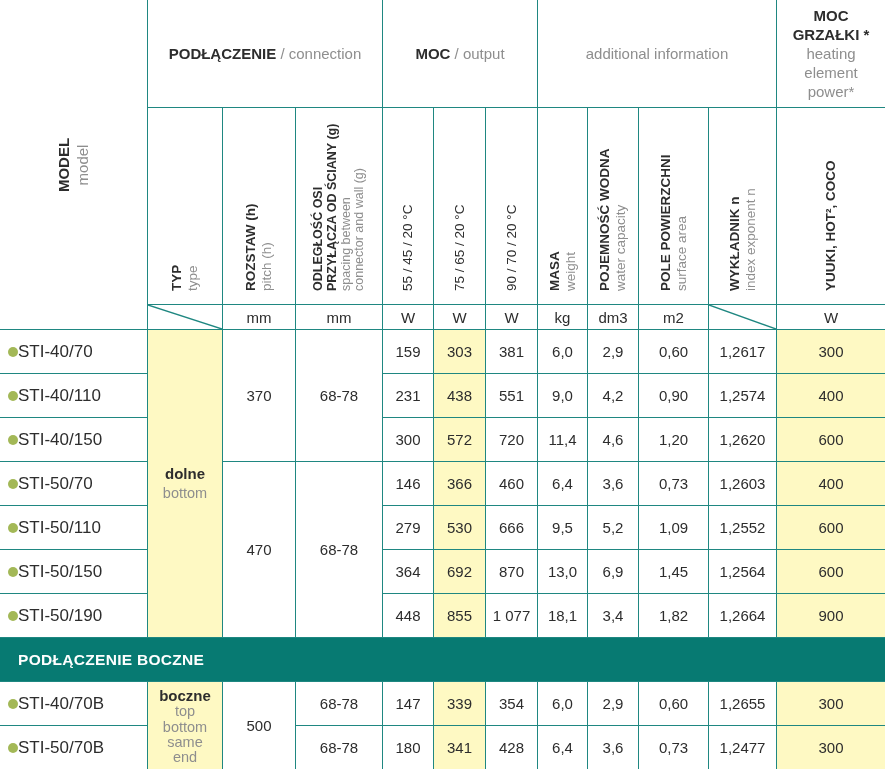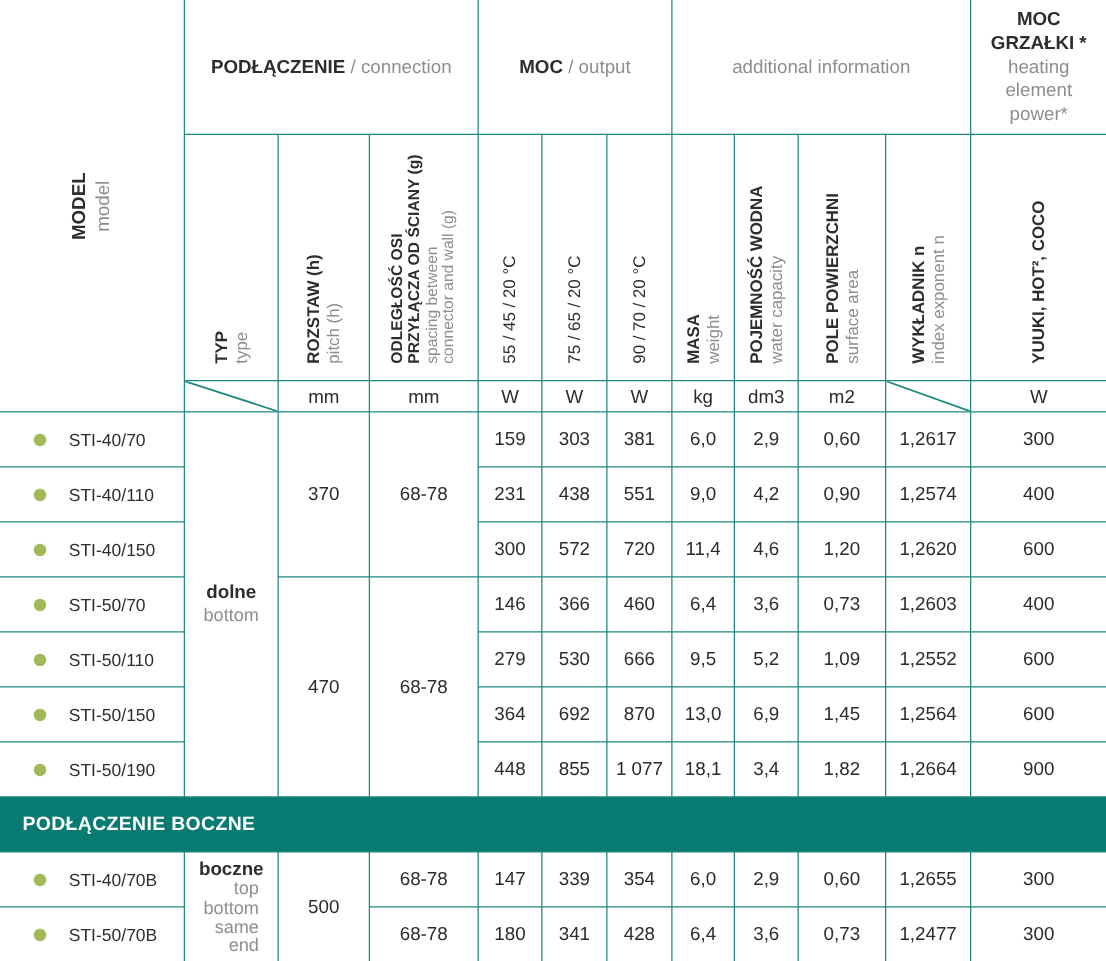--- a/index.html
+++ b/index.html
@@ -9,21 +9,21 @@
     display:grid;
     grid-template-columns:147px 74px 72px 86px 50px 51px 51px 49px 50px 69px 67px 108px;
     grid-template-rows:107px 196px 24px repeat(10,43px);
     gap:1px;
     background:#1f8781;
     font-family:"Liberation Sans", sans-serif;
     color:#2d2d2d;
     overflow:hidden;
   }
   .c{background:#fff;display:flex;align-items:center;justify-content:center;}
-  .shade{background:#ffffff;}
+  .shade{background:#fef9c3;}
   .n{font-size:15px;}
   .pl{color:#2d2d2d;font-weight:700;}
   .en{color:#8e8e8e;font-weight:400;}
   .pre{white-space:pre-line;}
   
   .ghead{flex-direction:column;text-align:center;font-size:15px;line-height:1.28;padding:0 4px;}
   .ghead .inline{display:block;}
   
   .vcell{position:relative;overflow:hidden;}
   .vtext{
@@ -32,26 +32,26 @@
     width:188px;box-sizing:border-box;padding-left:9px;
     font-size:13.5px;line-height:1.16;text-align:left;white-space:nowrap;
   }
   .vtext.small{font-size:12.5px;line-height:1.1;white-space:pre-line;}
   .vtext.center{width:322px;text-align:center;padding-left:0;font-size:15px;line-height:1.25;}
   
   .unit{font-size:15px;}
   .diag{position:relative;}
   .diag svg{position:absolute;inset:0;width:100%;height:100%;}
   
-  .model{justify-content:flex-start;padding-left:27px;gap:18px;font-size:14px;}
+  .model{justify-content:flex-start;padding-left:8px;gap:0;font-size:17px;}
   .dot{width:10px;height:10px;border-radius:50%;background:#a3b857;flex:0 0 auto;}
   
   .typ{flex-direction:column;text-align:center;font-size:15px;line-height:1.25;}
   .typ .en{font-size:14.5px;}
-  .typ2{flex-direction:column;text-align:right;font-size:15px;line-height:1.12;padding-top:2px;}
+  .typ2{flex-direction:column;text-align:center;font-size:15px;line-height:1.12;padding-top:2px;}
   .typ2 .en{font-size:14.5px;line-height:1.05;}
   
   .band{background:#077a72;color:#fff;font-weight:700;font-size:15.5px;justify-content:flex-start;padding-left:18px;letter-spacing:.3px;}
 </style>
 </head>
 <body>
 
 <div id="table">
 
   <div class="c vcell" style="grid-area:1/1/4/2">

